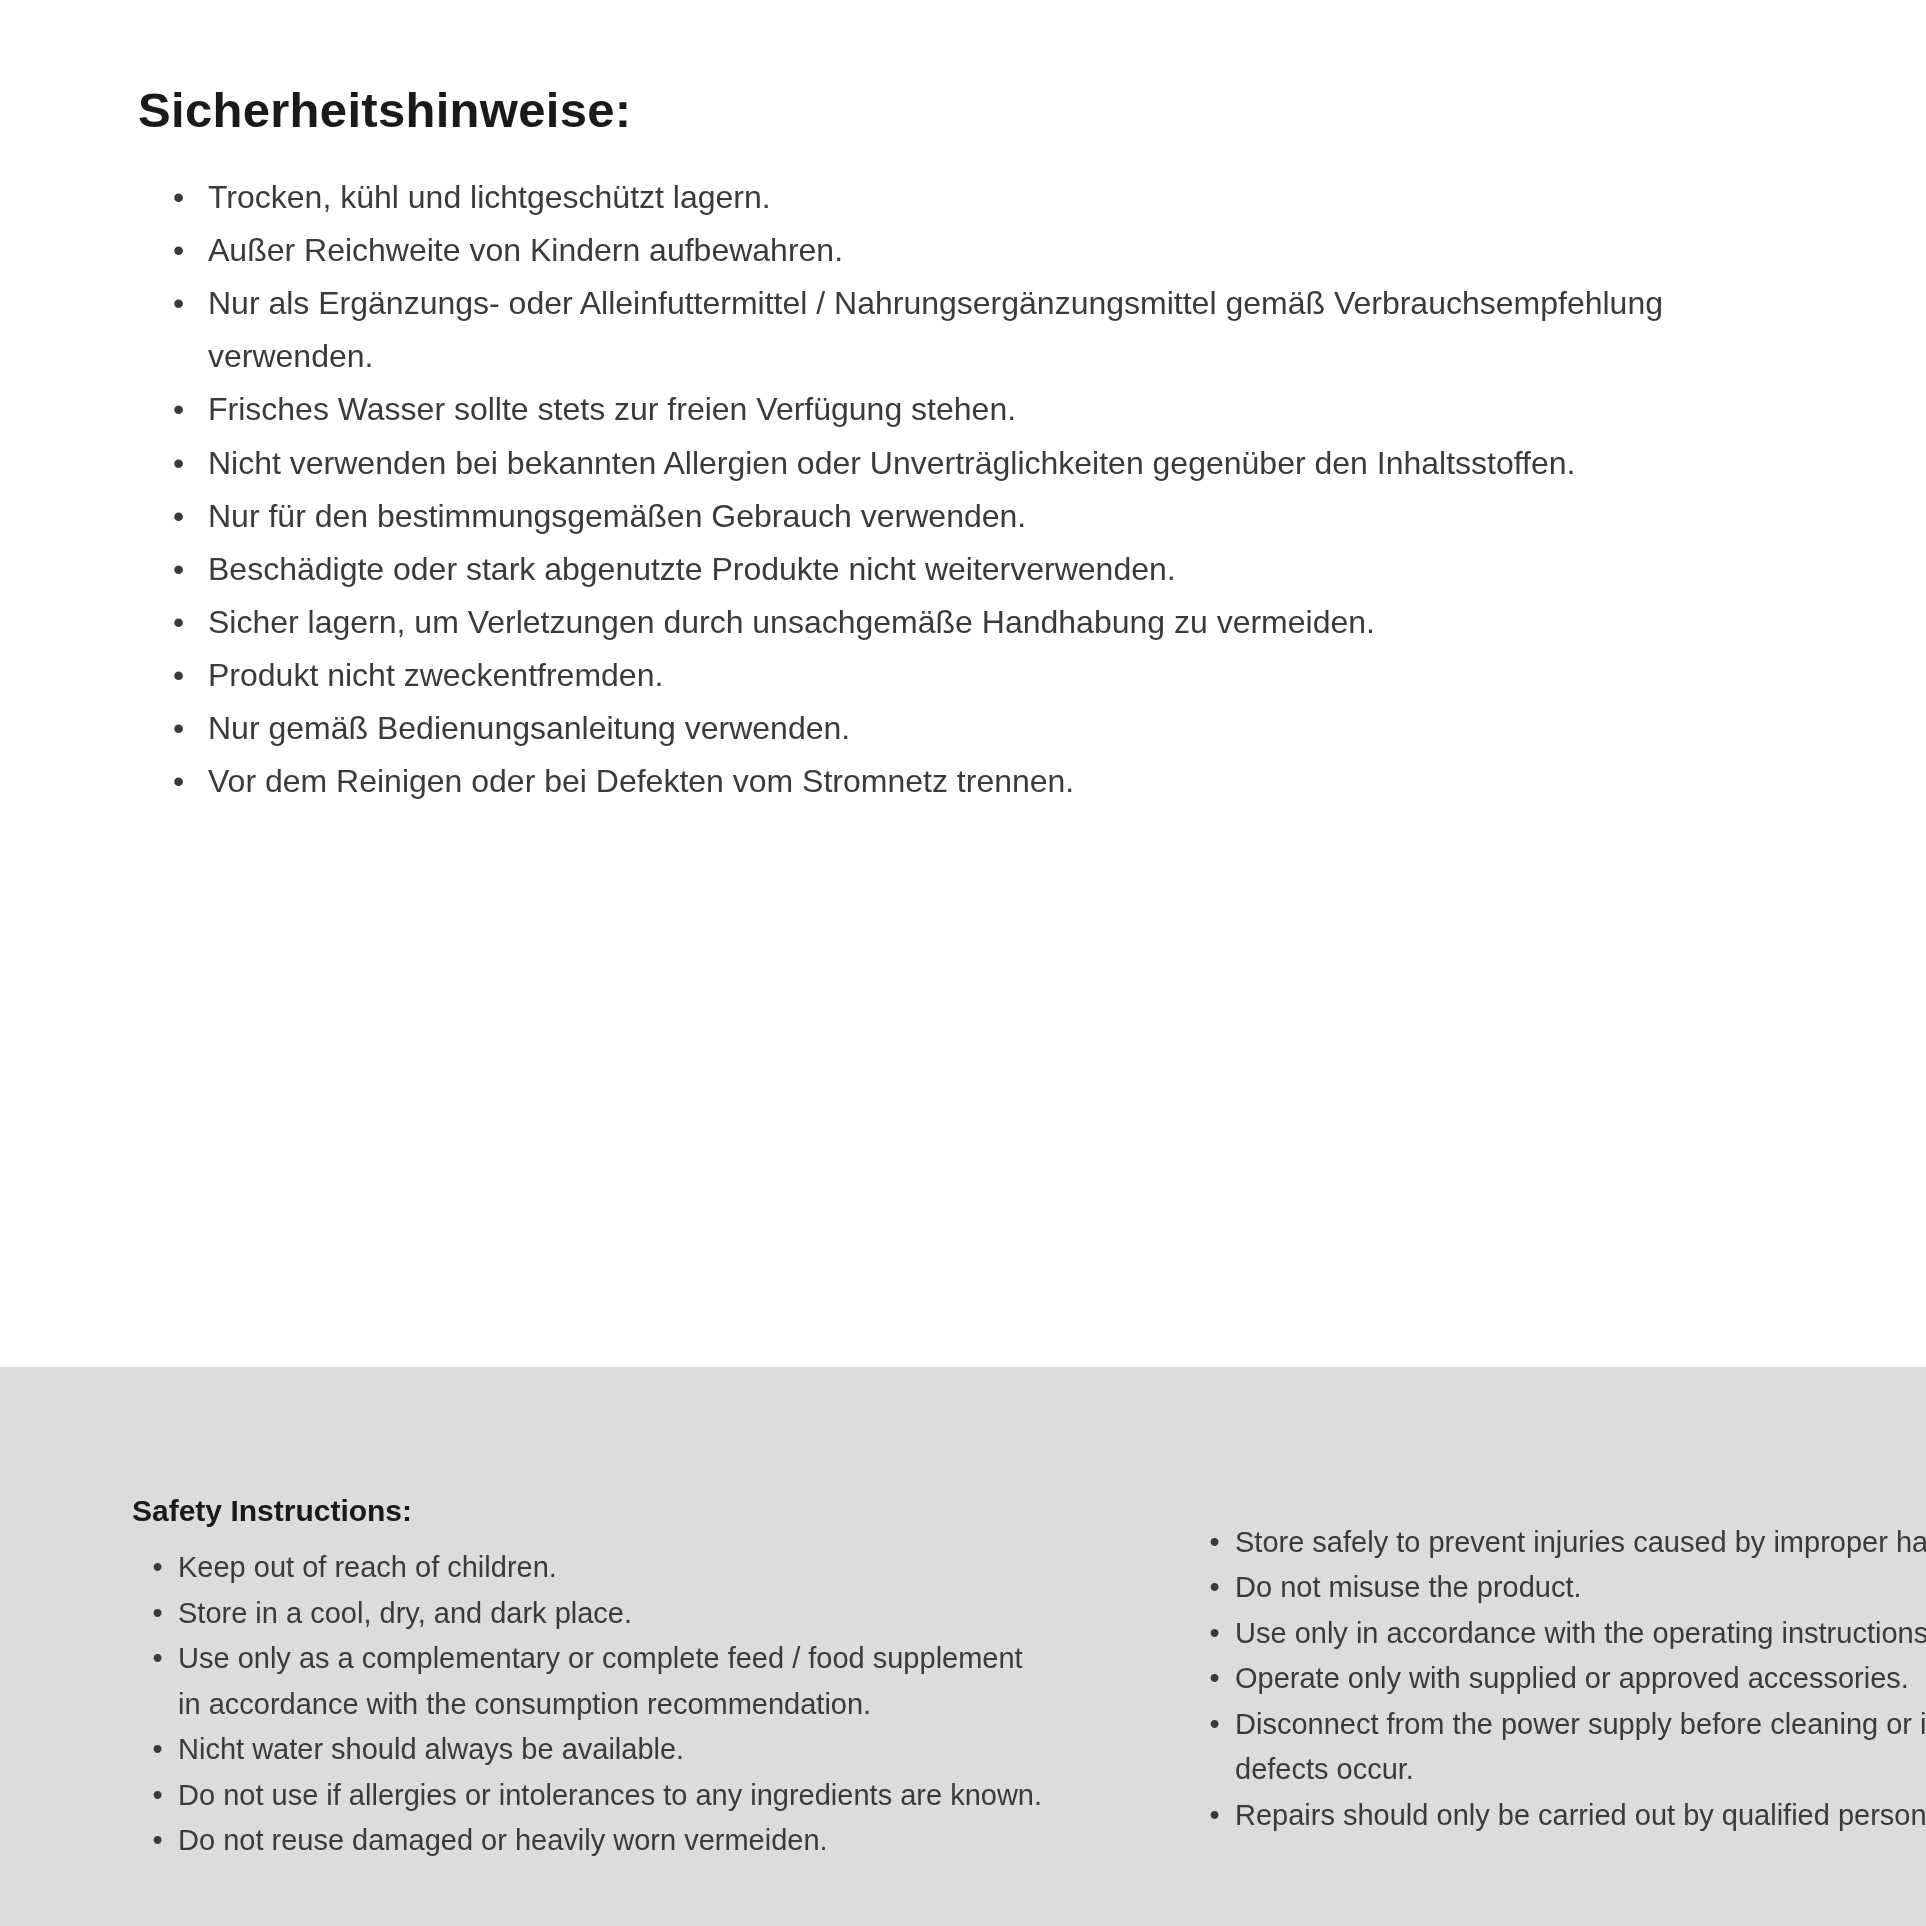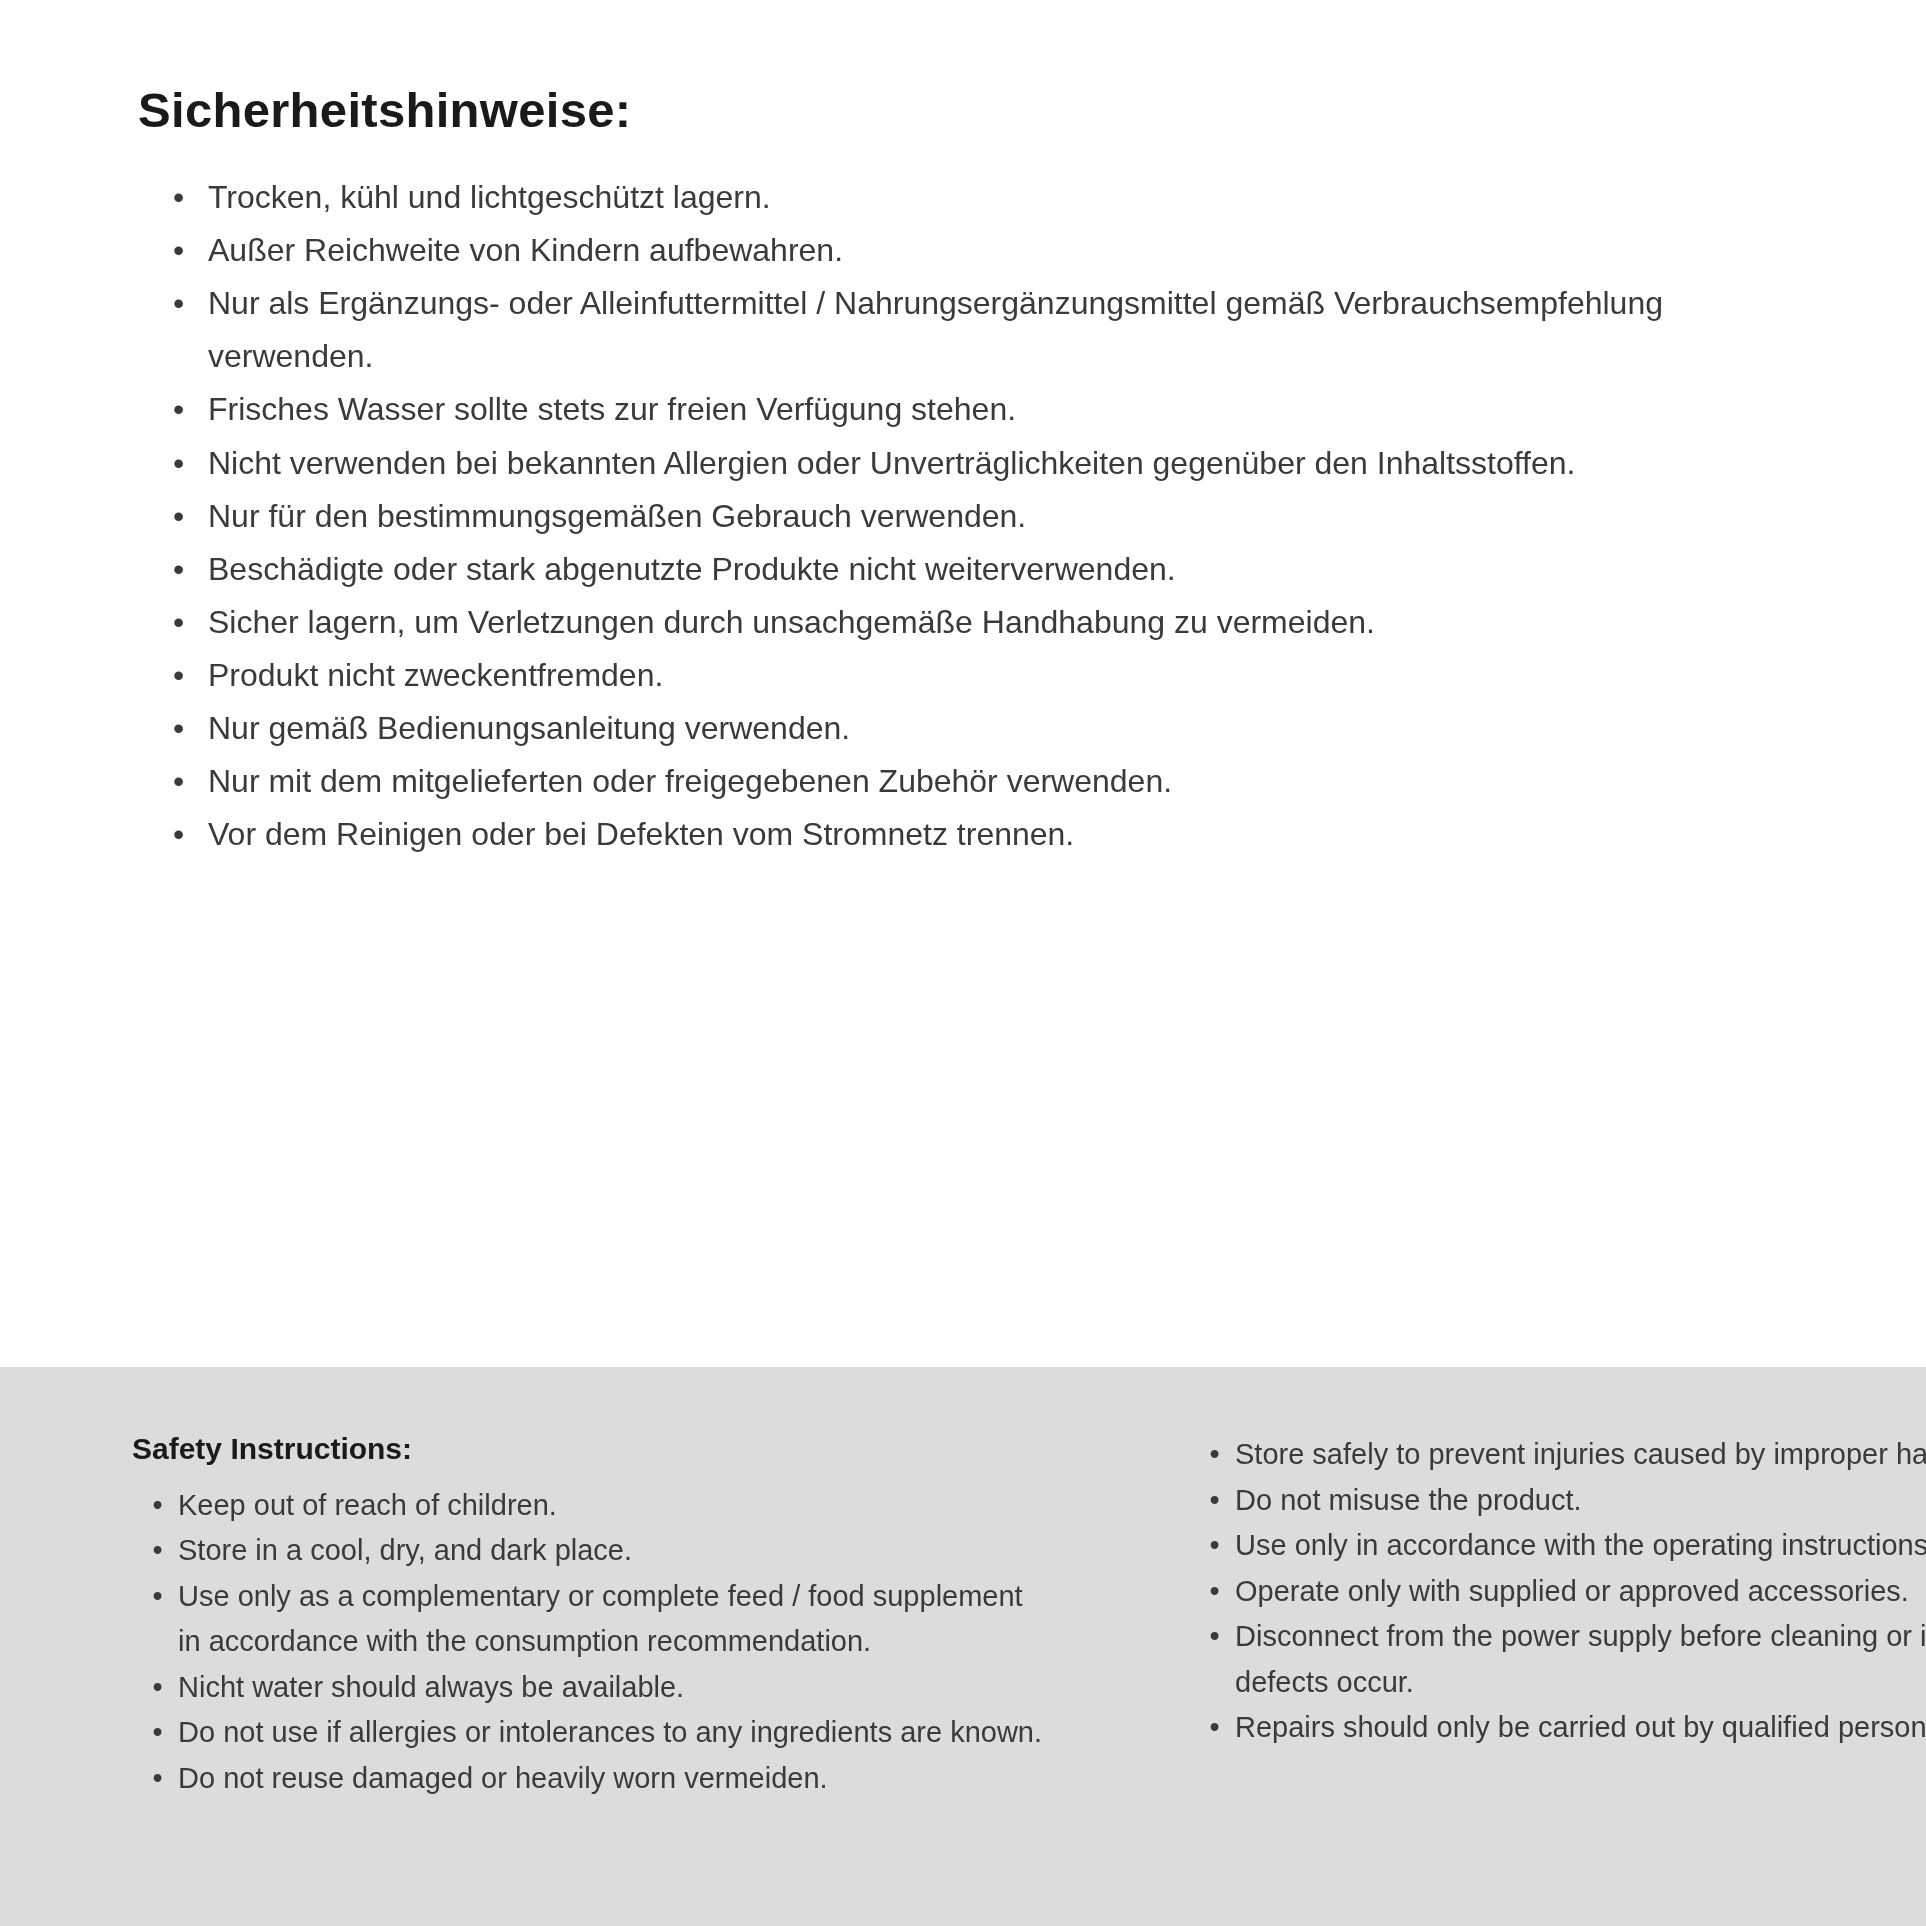--- a/index.html
+++ b/index.html
@@ -56,21 +56,21 @@
     top: 0;
     color: var(--text-color);
   }
 
   
   .english-section {
     flex: 1 1 auto;
     background: var(--section-background);
     padding: 65px 77px 0 132px;
     display: flex;
-    align-items: flex-start;
+    align-items: center;
   }
   .english-col-left { width: 918px; flex: 0 0 auto; }
   .english-col-right { width: 815px; flex: 0 0 auto; margin-left: 135px; }
 
   .english-section h2 {
     font-size: 30px;
     font-weight: 700;
     color: var(--heading-color);
     margin-bottom: 16.7px;
   }
@@ -104,21 +104,20 @@
       <li>Trocken, kühl und lichtgeschützt lagern.</li>
       <li>Außer Reichweite von Kindern aufbewahren.</li>
       <li>Nur als Ergänzungs- oder Alleinfuttermittel / Nahrungsergänzungsmittel gemäß Verbrauchsempfehlung verwenden.</li>
       <li>Frisches Wasser sollte stets zur freien Verfügung stehen.</li>
       <li>Nicht verwenden bei bekannten Allergien oder Unverträglichkeiten gegenüber den Inhaltsstoffen.</li>
       <li>Nur für den bestimmungsgemäßen Gebrauch verwenden.</li>
       <li>Beschädigte oder stark abgenutzte Produkte nicht weiterverwenden.</li>
       <li>Sicher lagern, um Verletzungen durch unsachgemäße Handhabung zu vermeiden.</li>
       <li>Produkt nicht zweckentfremden.</li>
       <li>Nur gemäß Bedienungsanleitung verwenden.</li>
-      <li>Nur mit dem mitgelieferten oder freigegebenen Zubehör verwenden.</li>
       <li>Vor dem Reinigen oder bei Defekten vom Stromnetz trennen.</li>
     </ul>
   </section>
 
   <section class="english-section">
 
     <div class="english-col-left">
       <h2>Safety Instructions:</h2>
       <ul class="english-list">
         <li>Keep out of reach of children.</li>

